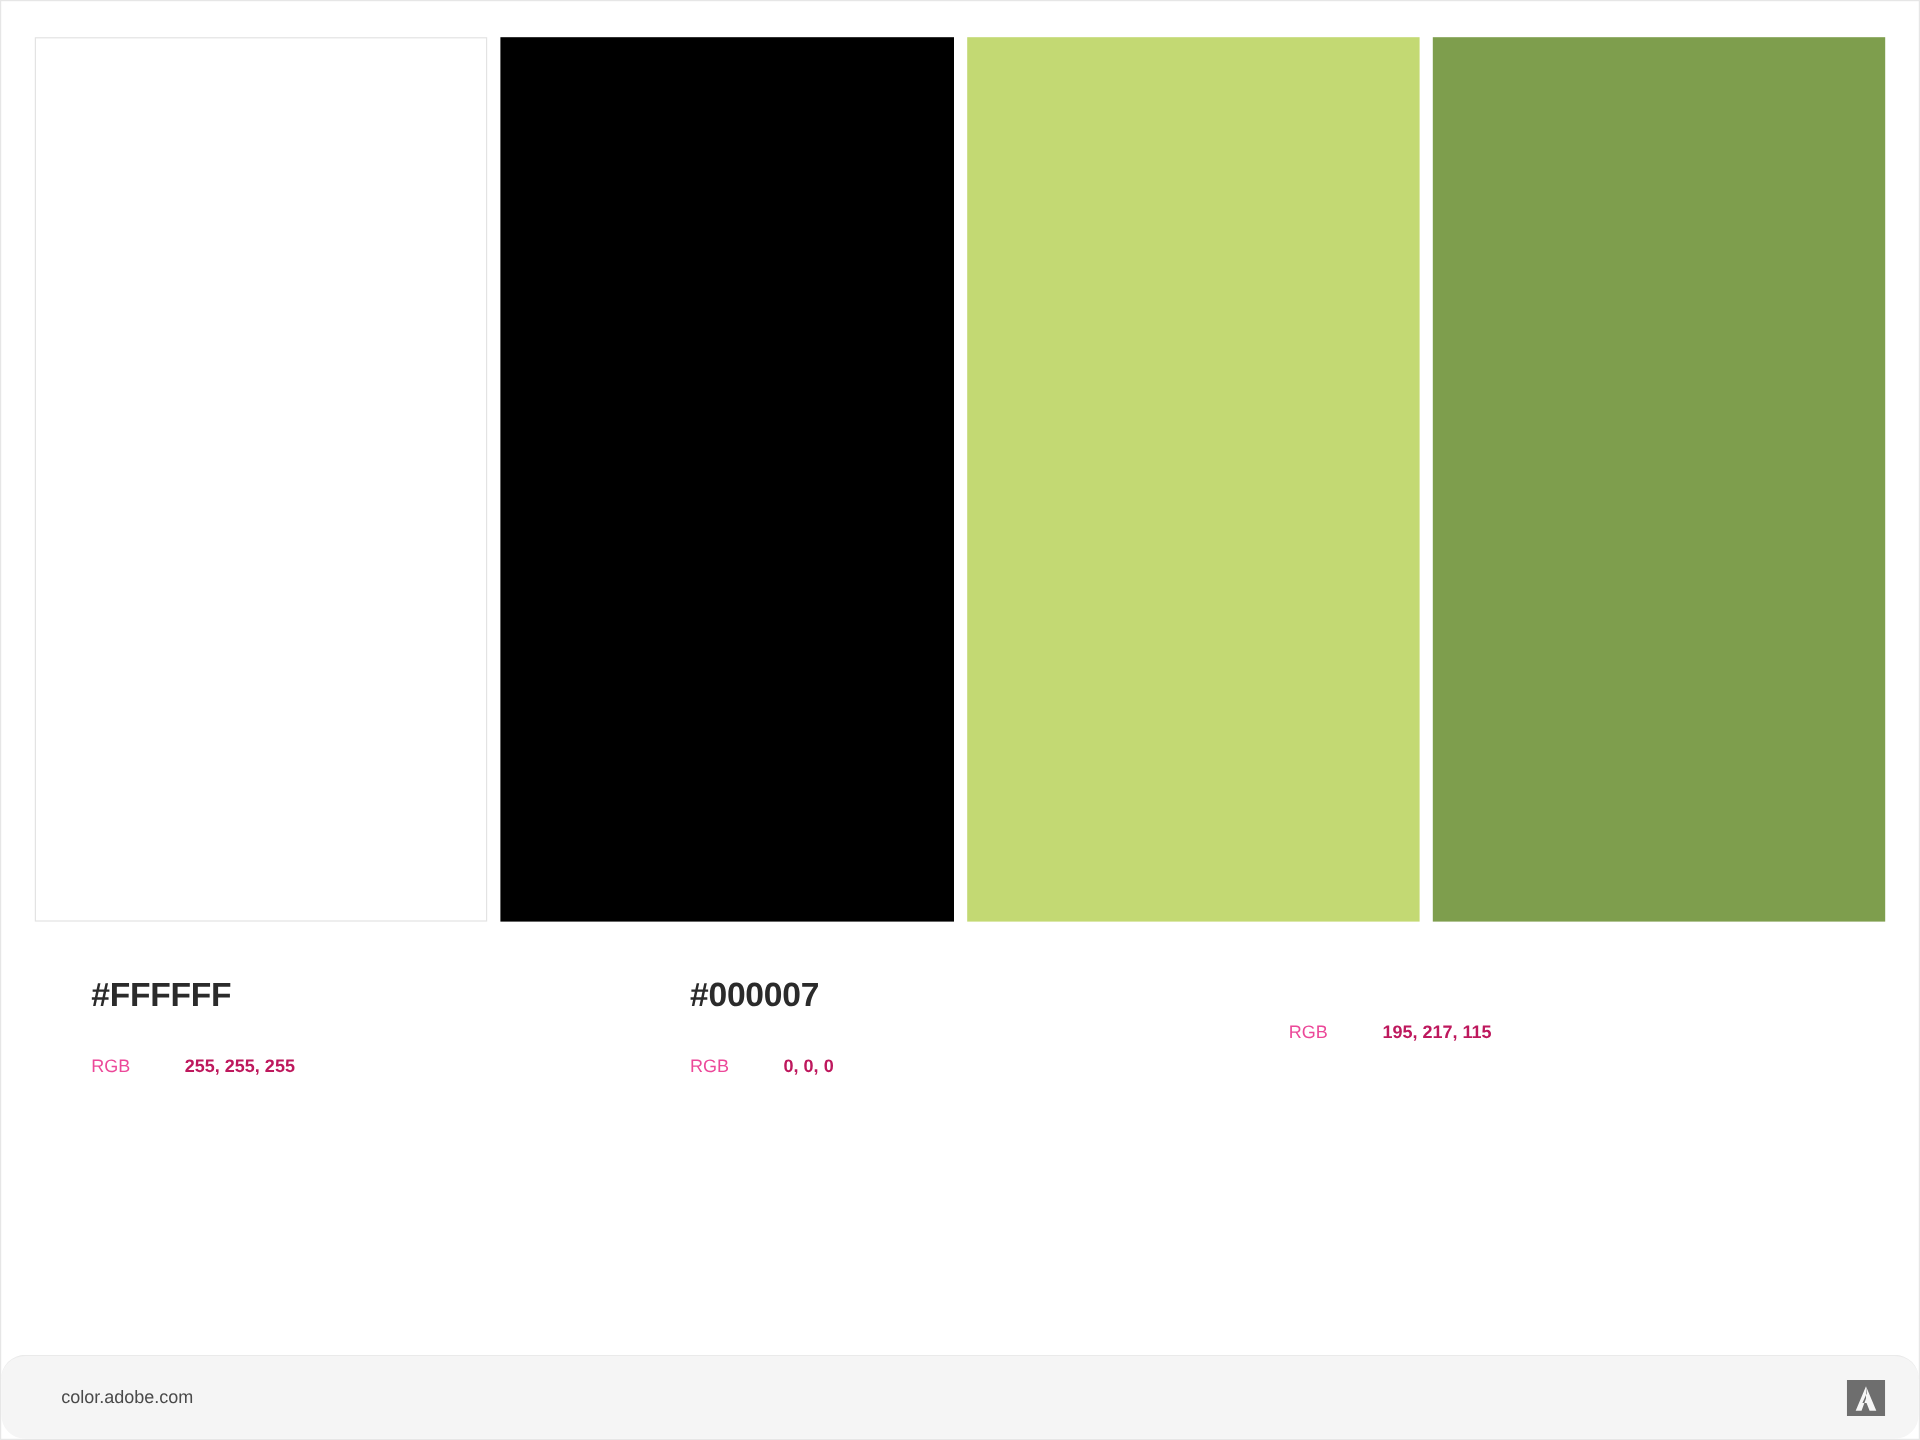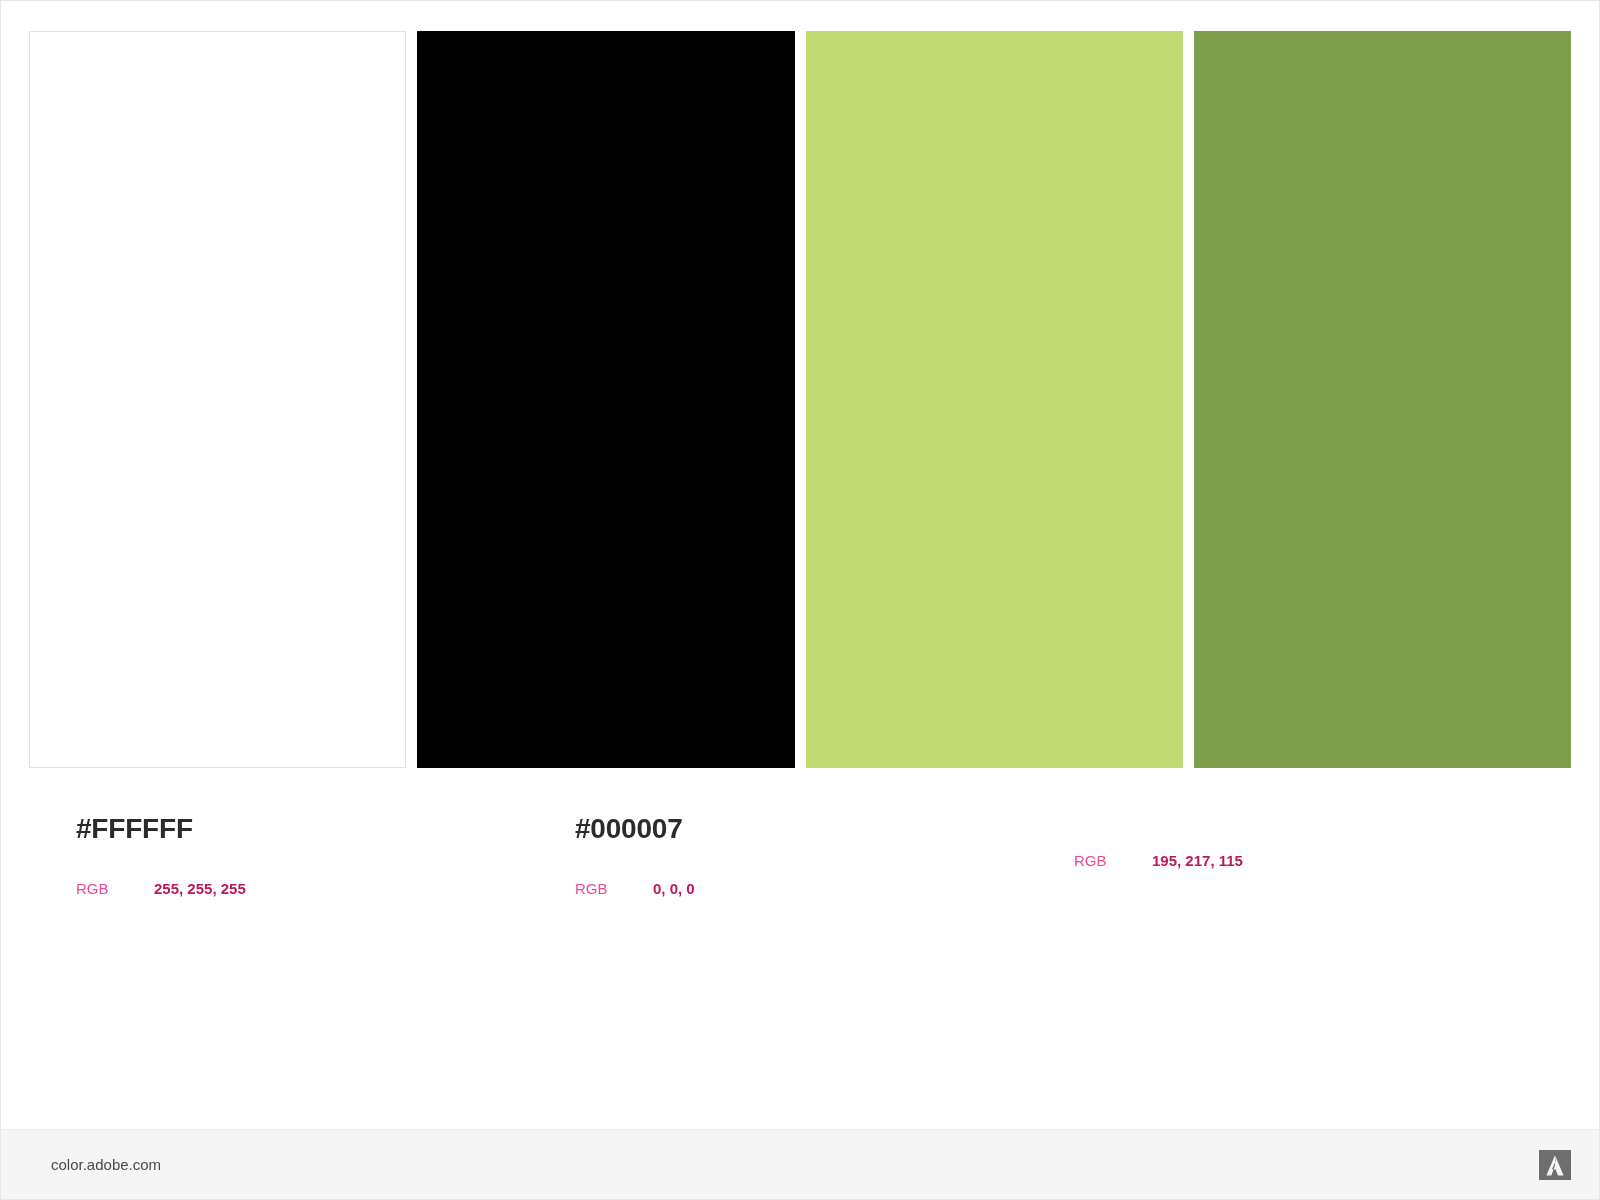--- a/index.html
+++ b/index.html
@@ -104,20 +104,21 @@
   #footer {
     height: 70px;
     flex: 0 0 70px;
     background: #F5F5F5;
     border-top: 1px solid #EAEAEA;
     display: flex;
     align-items: center;
     justify-content: space-between;
     padding: 0 28px 0 50px;
     box-sizing: border-box;
+    border-radius: 20px;
   }
 
   #footer-url {
     font-size: 15px;
     color: #4A4A4A;
     line-height: 1;
   }
 
   #adobe-logo {
     width: 32px;

